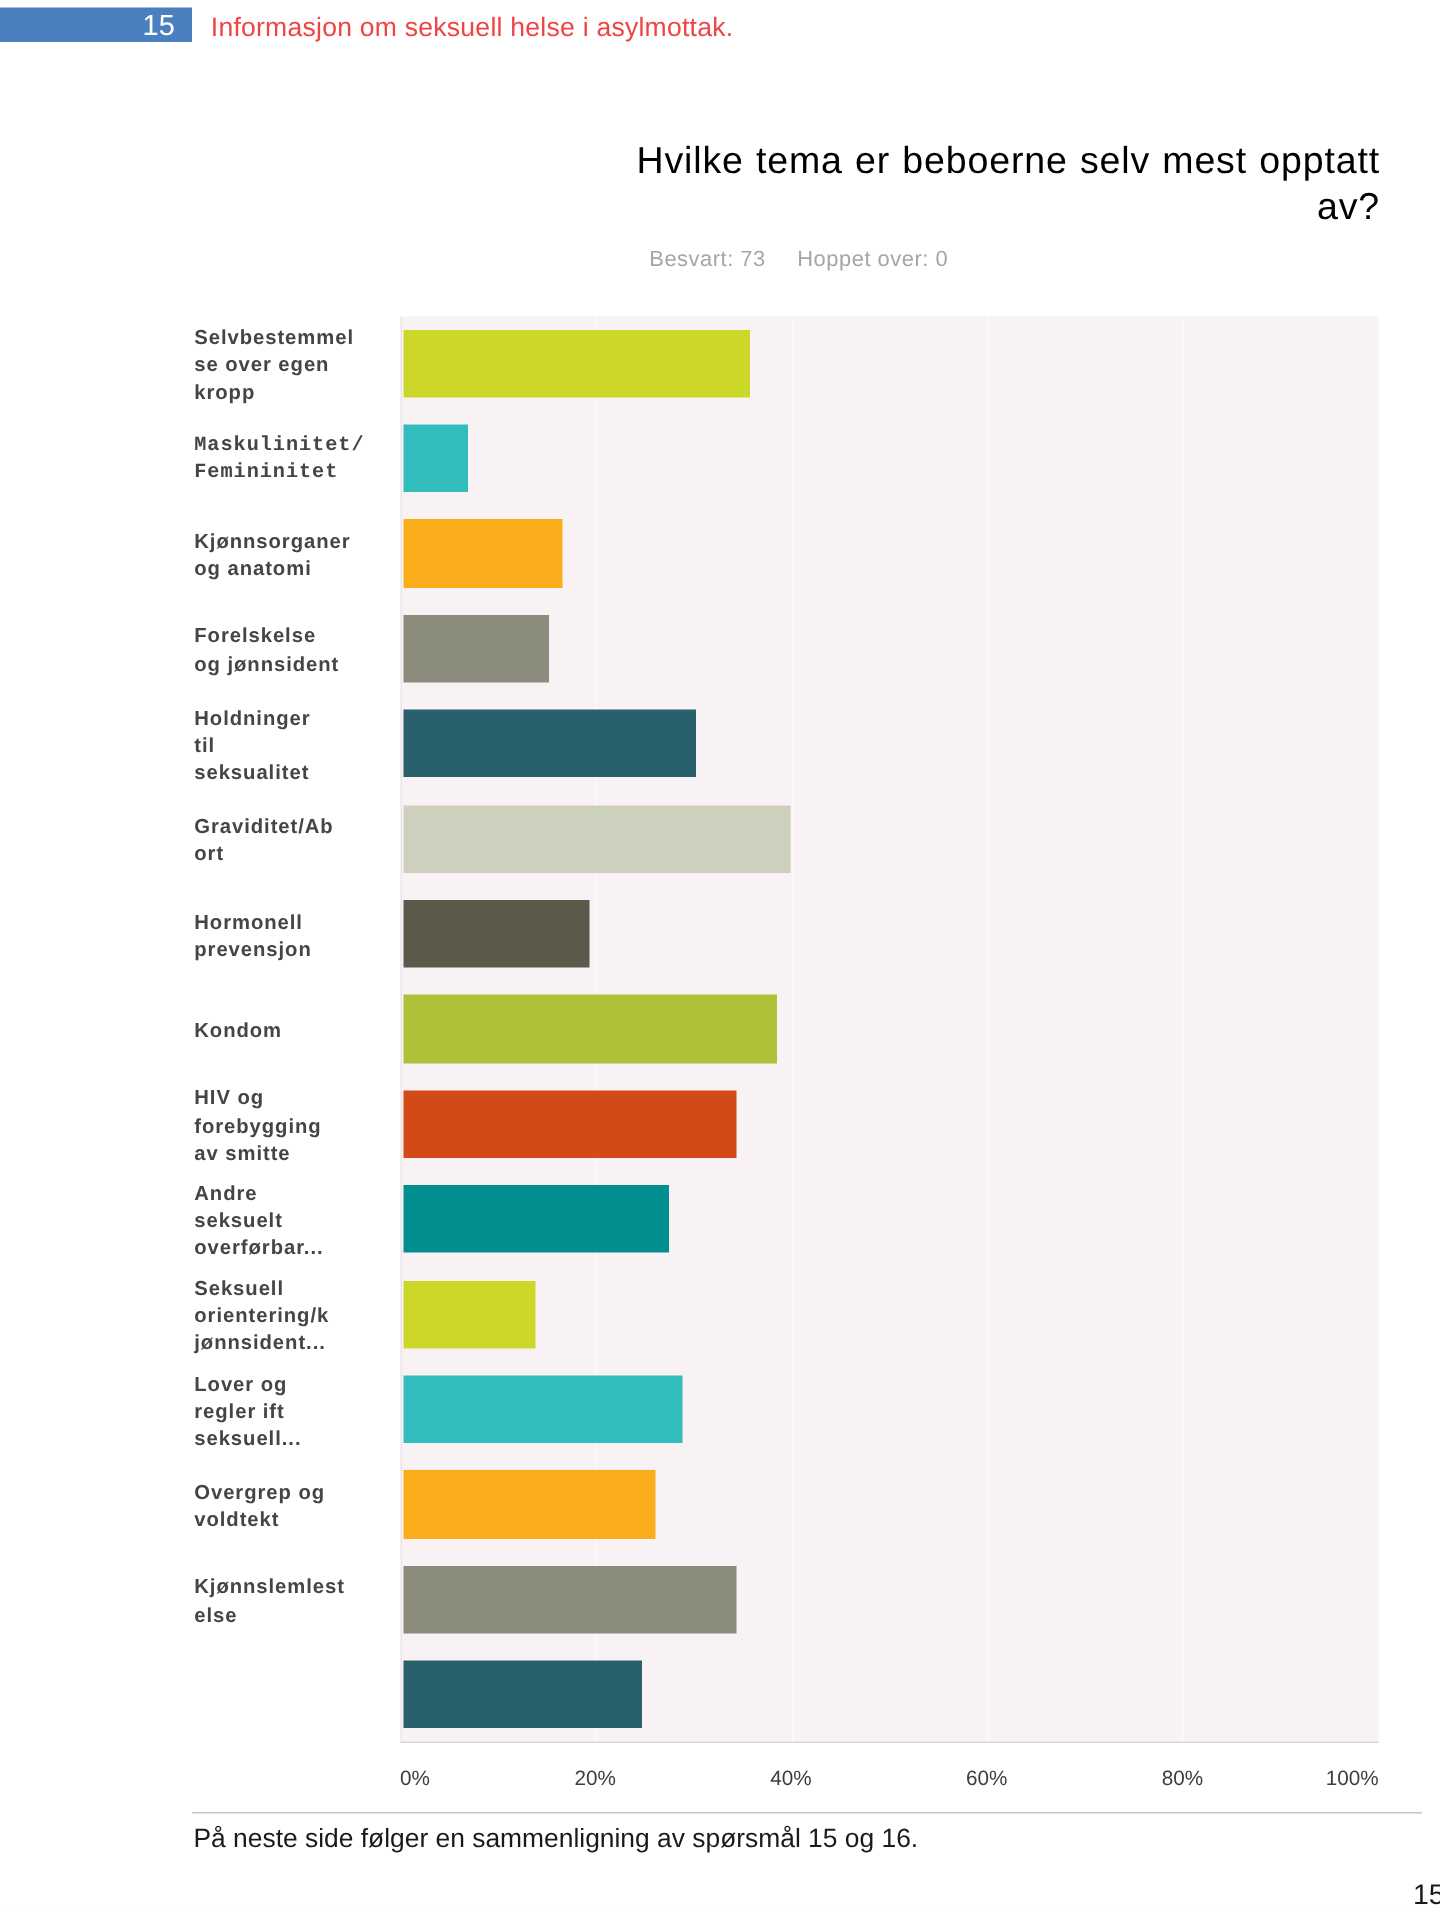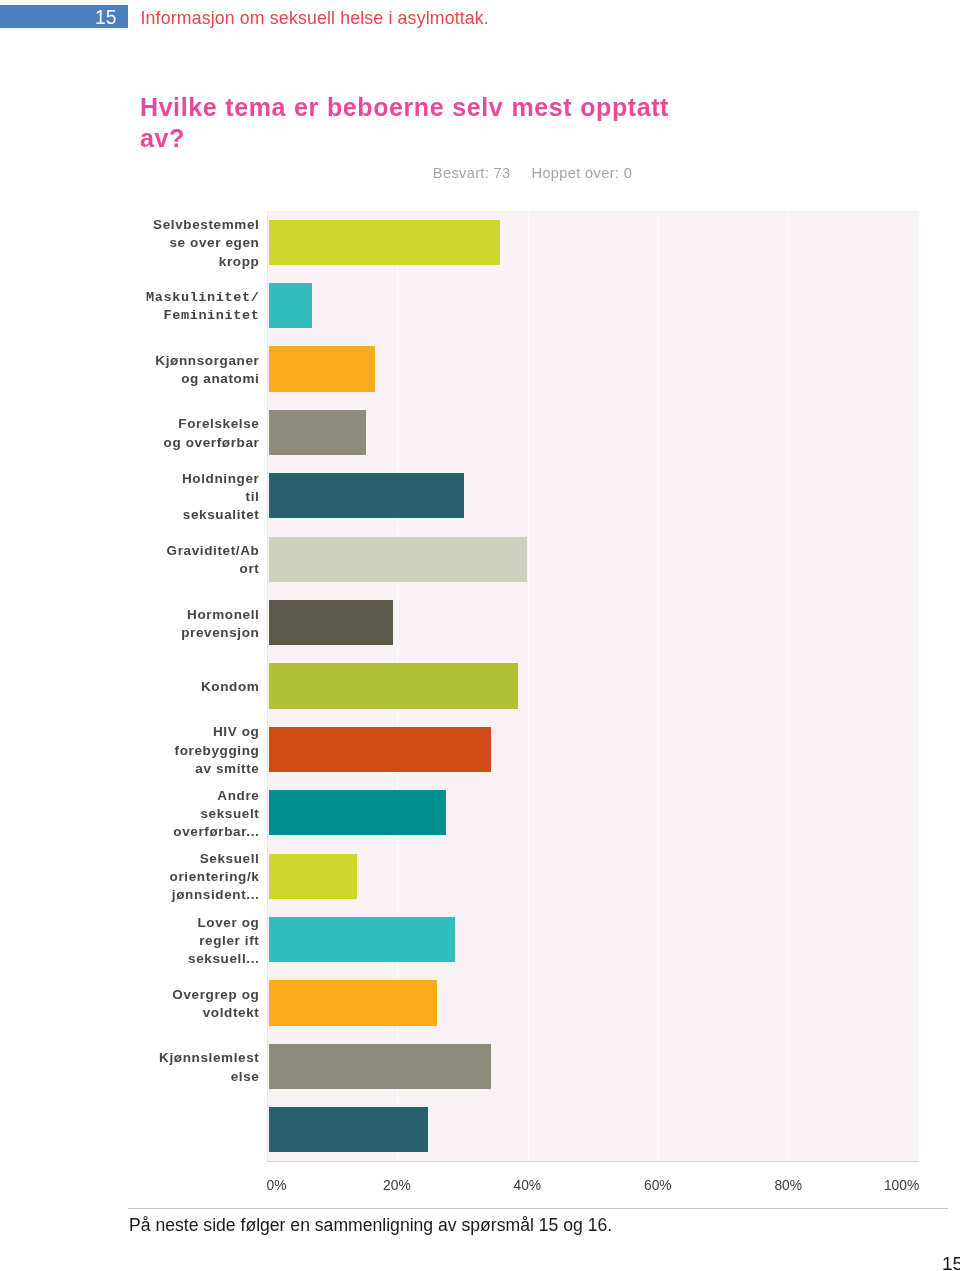--- a/index.html
+++ b/index.html
@@ -6,26 +6,26 @@
   html,body{margin:0;padding:0;}
   body{width:960px;height:1271px;background:#ffffff;font-family:"Liberation Sans",sans-serif;overflow:hidden;position:relative;}
   .page{position:absolute;inset:0;border-radius:10px;}
   
   .hdr{position:absolute;left:0;top:0;width:960px;height:40px;}
   .hdr-num-box{position:absolute;left:0;top:5px;width:128px;height:23px;background:#4B80C0;}
   .hdr-num{position:absolute;right:11.5px;top:1px;font-size:19.3px;line-height:23px;color:#ffffff;font-family:"Liberation Sans",sans-serif;}
   .hdr-title{position:absolute;left:140.5px;top:6.5px;font-size:17.7px;line-height:23px;color:#ef4444;white-space:nowrap;letter-spacing:0.17px;}
   
   .chart{position:absolute;left:140px;top:92px;width:780px;}
-  .chart-title{width:100%;text-align:left;font-size:25px;font-weight:bold;line-height:31.4px;color:#ec4899;letter-spacing:0.58px;word-spacing:0.6px;}
+  .chart-title{width:100%;text-align:right;font-size:25px;font-weight:normal;line-height:31.4px;color:#000000;letter-spacing:0.58px;word-spacing:0.6px;}
   .chart-sub{width:100%;text-align:center;font-size:14.6px;color:#A9A4A1;margin-top:10px;letter-spacing:0.35px;padding-left:5px;box-sizing:border-box;}
   .sub-gap{display:inline-block;width:21px;}
   .plot-wrap{position:absolute;left:0;top:118.6px;width:780px;height:950.8px;}
   .ylabels{position:absolute;left:0;top:0;width:127px;height:950.8px;}
-  .ylab{position:absolute;right:7.5px;width:130px;text-align:right;font-size:13.5px;font-weight:bold;line-height:18.15px;color:#454545;letter-spacing:0.63px;white-space:nowrap;}
+  .ylab{position:absolute;right:7.5px;width:130px;font-size:13.5px;font-weight:bold;line-height:18.15px;color:#454545;letter-spacing:0.63px;white-space:nowrap;}
   .plot{position:absolute;left:126.6px;top:0;width:652.3px;height:950.8px;background:#F8F2F5;border-left:1px solid #EBE5EA;box-sizing:border-box;}
   .grid{position:absolute;top:0;width:1px;height:950.8px;background:#FCFAFC;}
   .bar{position:absolute;left:1.4px;height:45.3px;}
   .xaxis{position:absolute;left:126.6px;top:950.8px;width:652.3px;height:30px;}
   .xtick{position:absolute;top:17px;font-size:13.8px;color:#3d3d3d;white-space:nowrap;}
   .axisline{position:absolute;left:126.6px;top:950.8px;width:652.3px;height:1px;background:#D8D6D8;}
   
   .hr{position:absolute;left:128px;top:1208px;width:820px;height:1px;background:#C6C6C6;}
   .foot{position:absolute;left:129px;top:1214px;font-size:17.6px;line-height:23px;color:#1a1a1a;}
   .pagenum{position:absolute;left:942px;top:1252px;font-size:19px;line-height:23px;color:#1a1a1a;}
@@ -59,21 +59,21 @@
           <div class="ylab" style="top: 78.13px; font-family: Liberation Mono, monospace;">
             <div>Maskulinitet/</div>
             <div>Femininitet</div>
           </div>
           <div class="ylab" style="top: 141.517px;">
             <div>Kjønnsorganer</div>
             <div>og anatomi</div>
           </div>
           <div class="ylab" style="top: 204.903px;">
             <div>Forelskelse</div>
-            <div>og overførbar</div>
+            <div>og jønnsident</div>
           </div>
           <div class="ylab" style="top: 259.215px;">
             <div>Holdninger</div>
             <div>til</div>
             <div>seksualitet</div>
           </div>
           <div class="ylab" style="top: 331.677px;">
             <div>Graviditet/Ab</div>
             <div>ort</div>
           </div>

